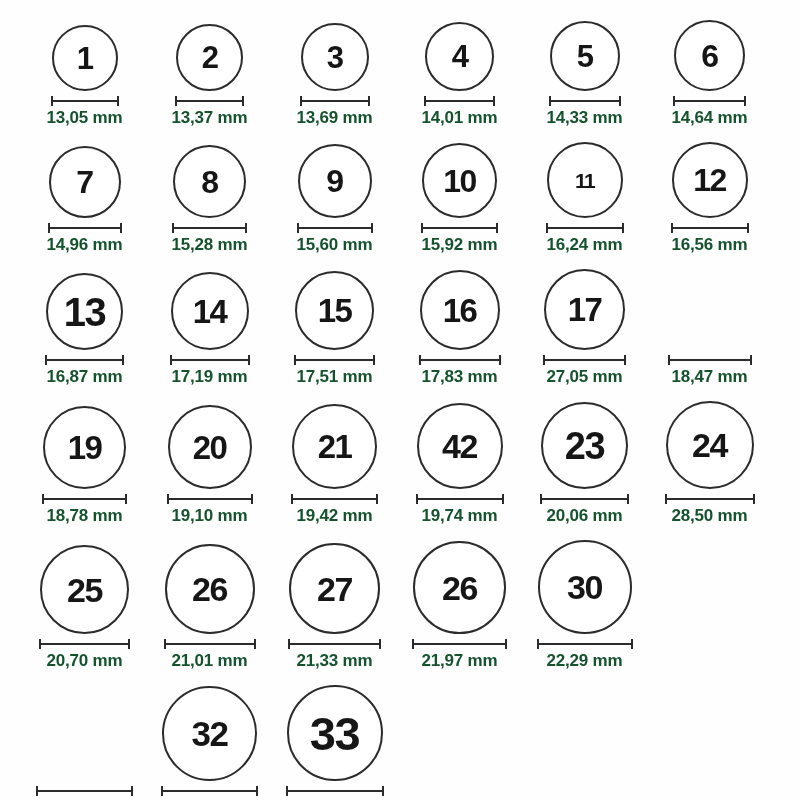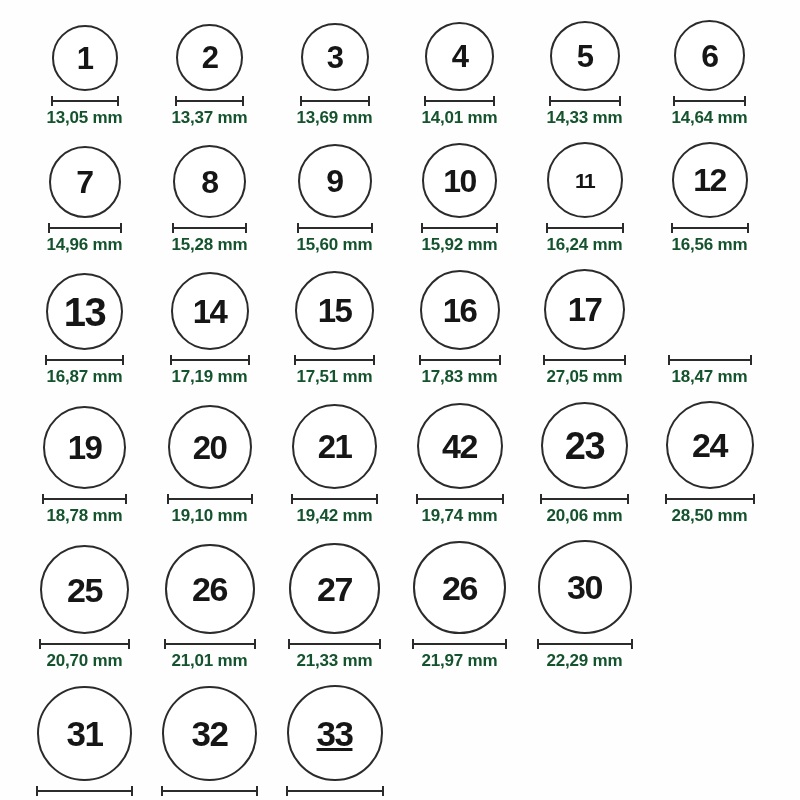--- a/index.html
+++ b/index.html
@@ -278,34 +278,31 @@
       <div class="cell">
     <div class="circle" style="width: 94px; height: 94px;">
       <span class="num" style="font-size: 34px;">30</span>
     </div>
     <div class="mline" style="width: 96px;"></div>
     <div class="mlabel">22,29 mm</div>
   </div>
     </div>
     <div class="row">
       <div class="cell">
-    <div class="circle" style="width: 95px; height: 95px;">
-      <span class="num" style="font-size: 35px;">31</span>
-    </div>
     <div class="mline" style="width: 97px;"></div>
 
   </div>
       <div class="cell">
     <div class="circle" style="width: 95px; height: 95px;">
       <span class="num" style="font-size: 35px;">32</span>
     </div>
     <div class="mline" style="width: 97px;"></div>
 
   </div>
       <div class="cell">
     <div class="circle" style="width: 96px; height: 96px;">
-      <span class="num" style="font-size: 35px; text-decoration: underline;">33</span>
+      <span class="num" style="font-size: 47px;">33</span>
     </div>
     <div class="mline" style="width: 98px;"></div>
 
   </div>
     </div>
   </div>
 
 </body></html>

